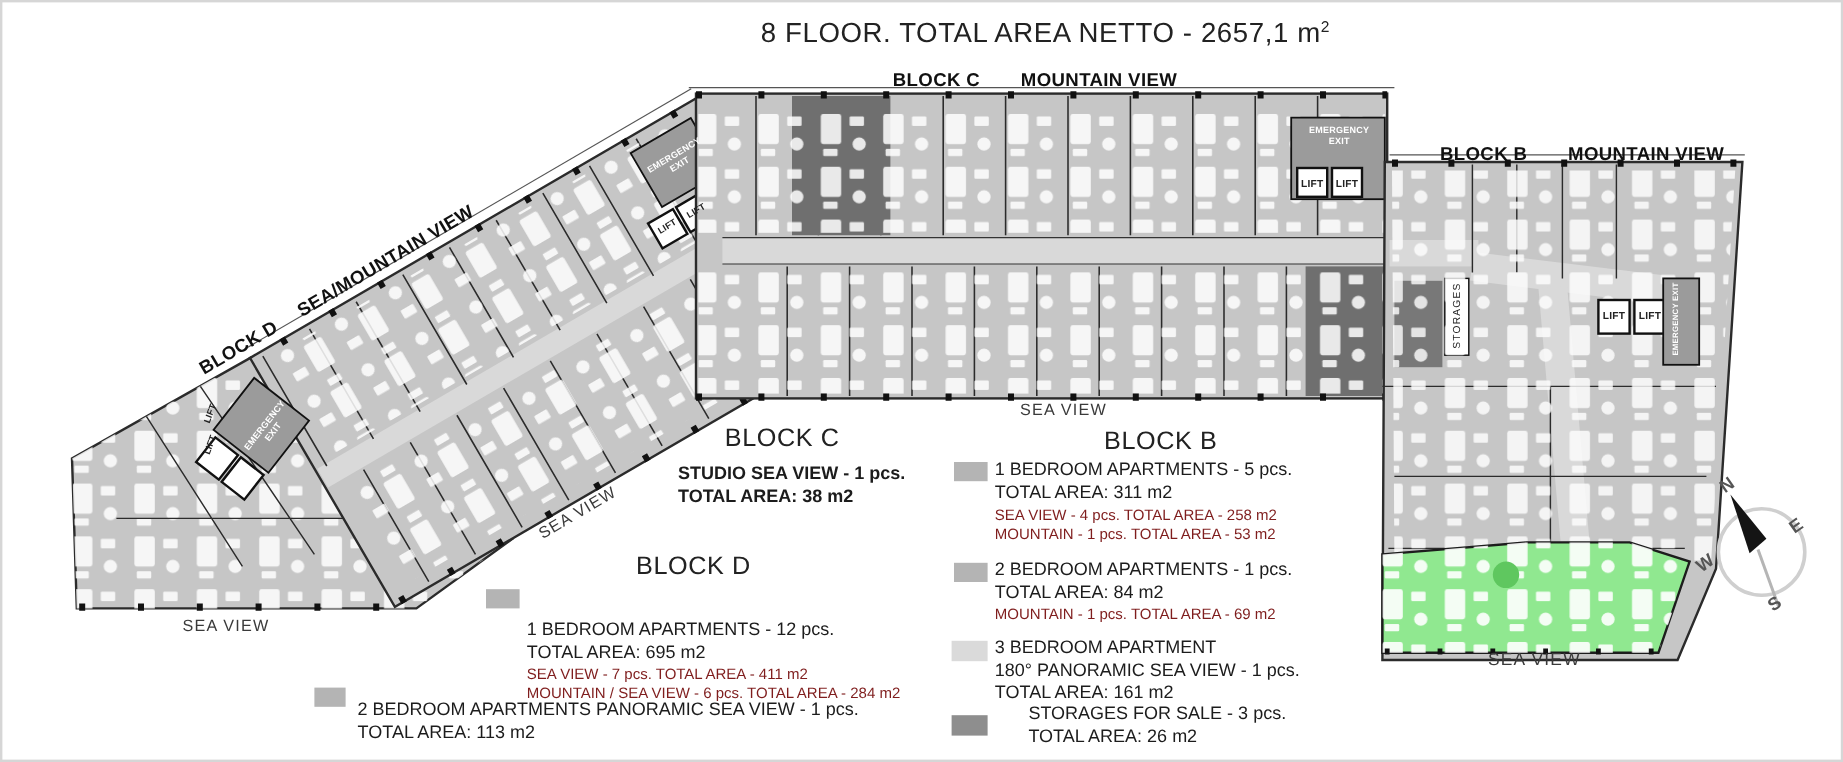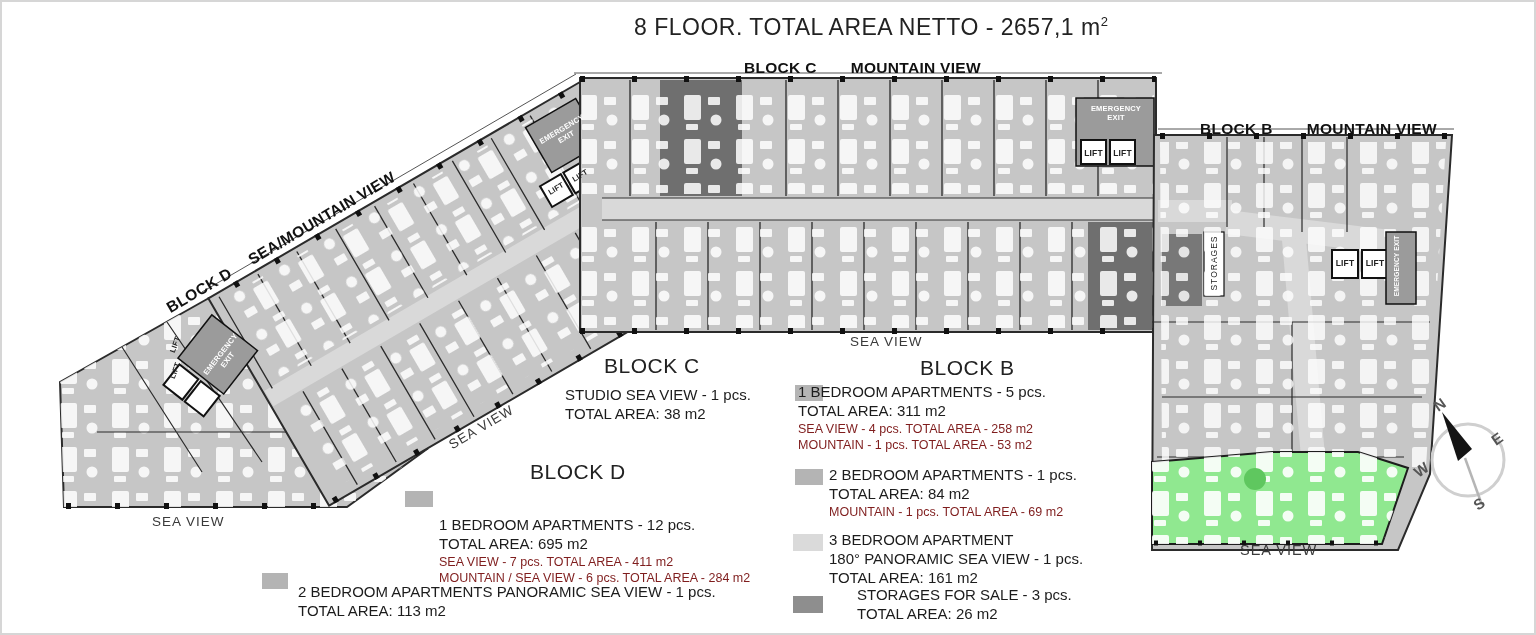--- a/index.html
+++ b/index.html
@@ -139,42 +139,42 @@
   <div class="abs tinylab" style="left:190px;top:346px;width:64px;transform:rotate(-52deg);">EMERGENCY EXIT</div>
   <div class="abs liftlab" style="left:160px;top:338px;width:26px;font-size:7.5px;transform:rotate(-70deg);">LIFT</div>
   <div class="abs liftlab" style="left:160px;top:364px;width:26px;font-size:7.5px;transform:rotate(-70deg);">LIFT</div>
 
   <div class="abs liftlab" style="left:1172px;top:256px;width:80px;font-size:8.5px;letter-spacing:1px;font-weight:normal;transform:rotate(-90deg);">STORAGES</div>
   <div class="abs liftlab" style="left:1330px;top:256px;width:26px;">LIFT</div>
   <div class="abs liftlab" style="left:1360px;top:256px;width:26px;">LIFT</div>
   <div class="abs tinylab" style="left:1358px;top:260px;width:74px;font-size:6.5px;white-space:nowrap;transform:rotate(-90deg);">EMERGENCY EXIT</div>
 
   <div class="abs leg-title" style="left:602px;top:352px;">BLOCK C</div>
-  <div class="abs" style="left:563px;top:384px;">
+  <div class="abs" style="left:563px;top:384px;font-weight:bold;">
     <div class="leg-l1">STUDIO SEA VIEW - 1 pcs.</div>
     <div class="leg-l2">TOTAL AREA: 38 m2</div>
   </div>
 
   <div class="abs leg-title" style="left:528px;top:458px;">BLOCK D</div>
   <span class="swatch" style="left: 403px; top: 489px; background-color: rgb(180, 180, 180);"></span>
   <div class="abs" style="left:437px;top:484px;margin-top:30px;">
     <div class="leg-l1">1 BEDROOM APARTMENTS - 12 pcs.</div>
     <div class="leg-l2">TOTAL AREA: 695 m2</div>
     <div class="leg-sub">SEA VIEW - 7 pcs. TOTAL AREA - 411 m2</div>
     <div class="leg-sub">MOUNTAIN / SEA VIEW - 6 pcs. TOTAL AREA - 284 m2</div>
   </div>
   <span class="swatch" style="left: 260px; top: 571px; width: 26px; background-color: rgb(180, 180, 180);"></span>
   <div class="abs" style="left:296px;top:581px;">
     <div class="leg-l1">2 BEDROOM APARTMENTS PANORAMIC SEA VIEW - 1 pcs.</div>
     <div class="leg-l2">TOTAL AREA: 113 m2</div>
   </div>
 
   <div class="abs leg-title" style="left:918px;top:354px;">BLOCK B</div>
   <span class="swatch" style="left: 793px; top: 383px; background-color: rgb(180, 180, 180);"></span>
-  <div class="abs" style="left:796px;top:381px;">
+  <div class="abs" style="left:827px;top:381px;">
     <div class="leg-l1">1 BEDROOM APARTMENTS - 5 pcs.</div>
     <div class="leg-l2">TOTAL AREA: 311 m2</div>
     <div class="leg-sub">SEA VIEW - 4 pcs. TOTAL AREA - 258 m2</div>
     <div class="leg-sub">MOUNTAIN - 1 pcs. TOTAL AREA - 53 m2</div>
   </div>
   <span class="swatch" style="left: 793px; top: 467px; background-color: rgb(180, 180, 180);"></span>
   <div class="abs" style="left:827px;top:464px;">
     <div class="leg-l1">2 BEDROOM APARTMENTS - 1 pcs.</div>
     <div class="leg-l2">TOTAL AREA: 84 m2</div>
     <div class="leg-sub">MOUNTAIN - 1 pcs. TOTAL AREA - 69 m2</div>

